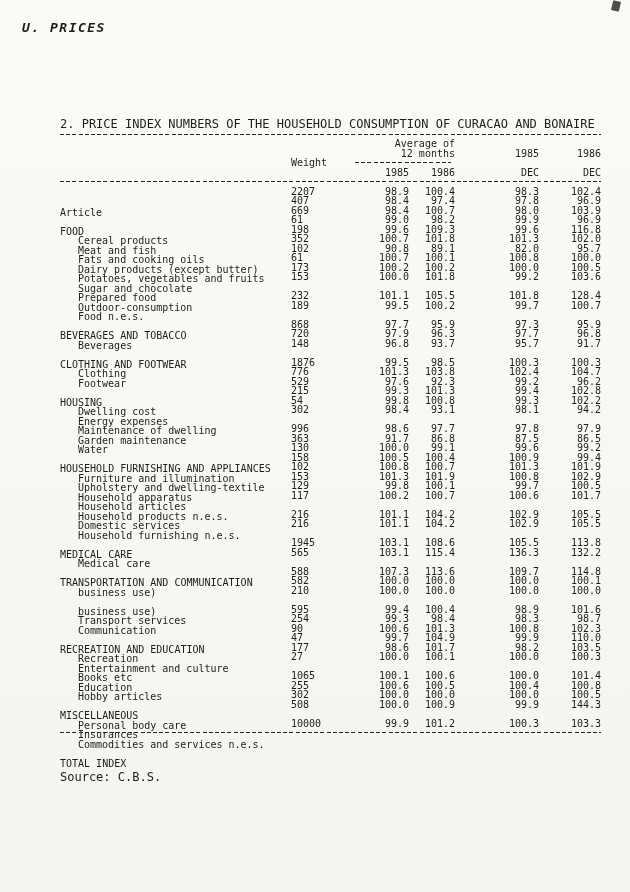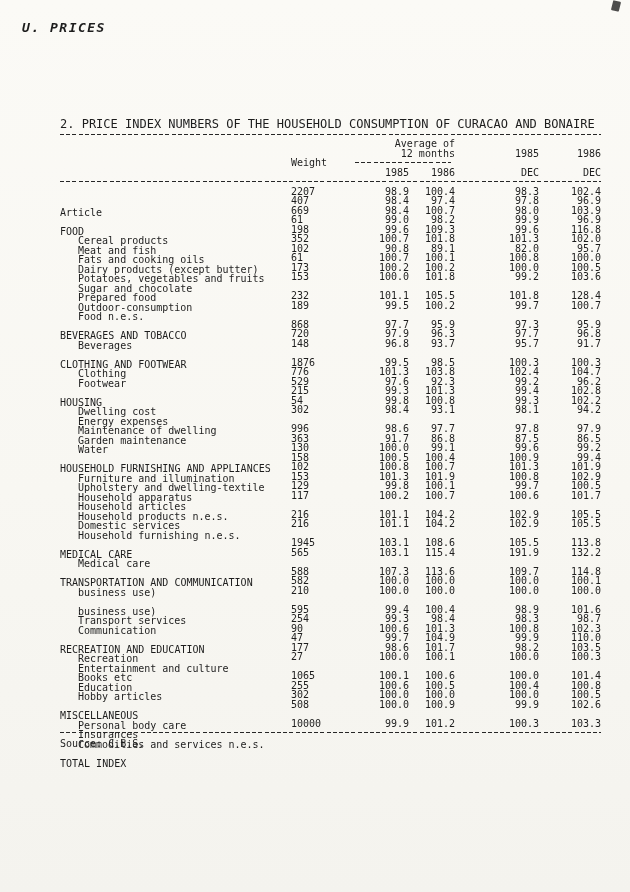--- a/index.html
+++ b/index.html
@@ -35,21 +35,21 @@
   .c2 { width: 58px; text-align: right; }
   .c3 { width: 46px; text-align: right; }
   .c4 { width: 84px; text-align: right; }
   .c5 { width: 62px; text-align: right; }
   .cavg { width: 104px; text-align: right; position: relative; }
   .cavg i.dashes {
     display: block; height: 1px; margin-top: 4px; width: 96px; margin-left: 4px;
     background: repeating-linear-gradient(90deg, #262626 0 4px, transparent 4px 6.2px);
   }
   .ind { padding-left: 18px; }
-  .source { font-size: 10px; line-height: 11px; white-space: pre; }
+  .source { margin-top: 34px; font-size: 12px; line-height: 11px; white-space: pre; }
 </style>
 </head>
 <body>
 
 <div class="page">
 
   <div class="doc-header">U. PRICES</div>
   <div class="mark"></div>
 
   <div class="content">
@@ -128,37 +128,37 @@
         <div class="ln"><span class="c0 ind">Household apparatus</span><span class="c1">158</span><span class="c2">100.5</span><span class="c3">100.4</span><span class="c4">100.9</span><span class="c5">99.4</span></div>
         <div class="ln"><span class="c0 ind">Household articles</span><span class="c1">102</span><span class="c2">100.8</span><span class="c3">100.7</span><span class="c4">101.3</span><span class="c5">101.9</span></div>
         <div class="ln"><span class="c0 ind">Household products n.e.s.</span><span class="c1">153</span><span class="c2">101.3</span><span class="c3">101.9</span><span class="c4">100.8</span><span class="c5">102.9</span></div>
         <div class="ln"><span class="c0 ind">Domestic services</span><span class="c1">129</span><span class="c2">99.8</span><span class="c3">100.1</span><span class="c4">99.7</span><span class="c5">100.5</span></div>
         <div class="ln"><span class="c0 ind">Household furnishing n.e.s.</span><span class="c1">117</span><span class="c2">100.2</span><span class="c3">100.7</span><span class="c4">100.6</span><span class="c5">101.7</span></div>
         <div class="gap"></div>
         <div class="ln"><span class="c0">MEDICAL CARE</span><span class="c1">216</span><span class="c2">101.1</span><span class="c3">104.2</span><span class="c4">102.9</span><span class="c5">105.5</span></div>
         <div class="ln"><span class="c0 ind">Medical care</span><span class="c1">216</span><span class="c2">101.1</span><span class="c3">104.2</span><span class="c4">102.9</span><span class="c5">105.5</span></div>
         <div class="gap"></div>
         <div class="ln"><span class="c0">TRANSPORTATION AND COMMUNICATION</span><span class="c1">1945</span><span class="c2">103.1</span><span class="c3">108.6</span><span class="c4">105.5</span><span class="c5">113.8</span></div>
-        <div class="ln"><span class="c0 ind">business use)</span><span class="c1">565</span><span class="c2">103.1</span><span class="c3">115.4</span><span class="c4">191.9</span><span class="c5">132.2</span></div>
+        <div class="ln"><span class="c0 ind">business use)</span><span class="c1">565</span><span class="c2">103.1</span><span class="c3">115.4</span><span class="c4">136.3</span><span class="c5">132.2</span></div>
         <div class="ln"><span class="c1"></span><span class="c2"></span><span class="c3"></span><span class="c4"></span><span class="c5"></span></div>
         <div class="ln"><span class="c0 ind">business use)</span><span class="c1">588</span><span class="c2">107.3</span><span class="c3">113.6</span><span class="c4">109.7</span><span class="c5">114.8</span></div>
         <div class="ln"><span class="c0 ind">Transport services</span><span class="c1">582</span><span class="c2">100.0</span><span class="c3">100.0</span><span class="c4">100.0</span><span class="c5">100.1</span></div>
         <div class="ln"><span class="c0 ind">Communication</span><span class="c1">210</span><span class="c2">100.0</span><span class="c3">100.0</span><span class="c4">100.0</span><span class="c5">100.0</span></div>
         <div class="gap"></div>
         <div class="ln"><span class="c0">RECREATION AND EDUCATION</span><span class="c1">595</span><span class="c2">99.4</span><span class="c3">100.4</span><span class="c4">98.9</span><span class="c5">101.6</span></div>
         <div class="ln"><span class="c0 ind">Recreation</span><span class="c1">254</span><span class="c2">99.3</span><span class="c3">98.4</span><span class="c4">98.3</span><span class="c5">98.7</span></div>
         <div class="ln"><span class="c0 ind">Entertainment and culture</span><span class="c1">90</span><span class="c2">100.6</span><span class="c3">101.3</span><span class="c4">100.8</span><span class="c5">102.3</span></div>
         <div class="ln"><span class="c0 ind">Books etc</span><span class="c1">47</span><span class="c2">99.7</span><span class="c3">104.9</span><span class="c4">99.9</span><span class="c5">110.0</span></div>
         <div class="ln"><span class="c0 ind">Education</span><span class="c1">177</span><span class="c2">98.6</span><span class="c3">101.7</span><span class="c4">98.2</span><span class="c5">103.5</span></div>
         <div class="ln"><span class="c0 ind">Hobby articles</span><span class="c1">27</span><span class="c2">100.0</span><span class="c3">100.1</span><span class="c4">100.0</span><span class="c5">100.3</span></div>
         <div class="gap"></div>
         <div class="ln"><span class="c0">MISCELLANEOUS</span><span class="c1">1065</span><span class="c2">100.1</span><span class="c3">100.6</span><span class="c4">100.0</span><span class="c5">101.4</span></div>
         <div class="ln"><span class="c0 ind">Personal body care</span><span class="c1">255</span><span class="c2">100.6</span><span class="c3">100.5</span><span class="c4">100.4</span><span class="c5">100.8</span></div>
         <div class="ln"><span class="c0 ind">Insurances</span><span class="c1">302</span><span class="c2">100.0</span><span class="c3">100.0</span><span class="c4">100.0</span><span class="c5">100.5</span></div>
-        <div class="ln"><span class="c0 ind">Commodities and services n.e.s.</span><span class="c1">508</span><span class="c2">100.0</span><span class="c3">100.9</span><span class="c4">99.9</span><span class="c5">102.6</span></div>
+        <div class="ln"><span class="c0 ind">Commodities and services n.e.s.</span><span class="c1">508</span><span class="c2">100.0</span><span class="c3">100.9</span><span class="c4">99.9</span><span class="c5">144.3</span></div>
         <div class="gap"></div>
         <div class="ln"><span class="c0">TOTAL INDEX</span><span class="c1">10000</span><span class="c2">99.9</span><span class="c3">101.2</span><span class="c4">100.3</span><span class="c5">103.3</span></div>
       </div>
 
     <div class="rule">
         <i></i>
       </div>
 
     <div class="source">Source: C.B.S.</div>
   </div>

